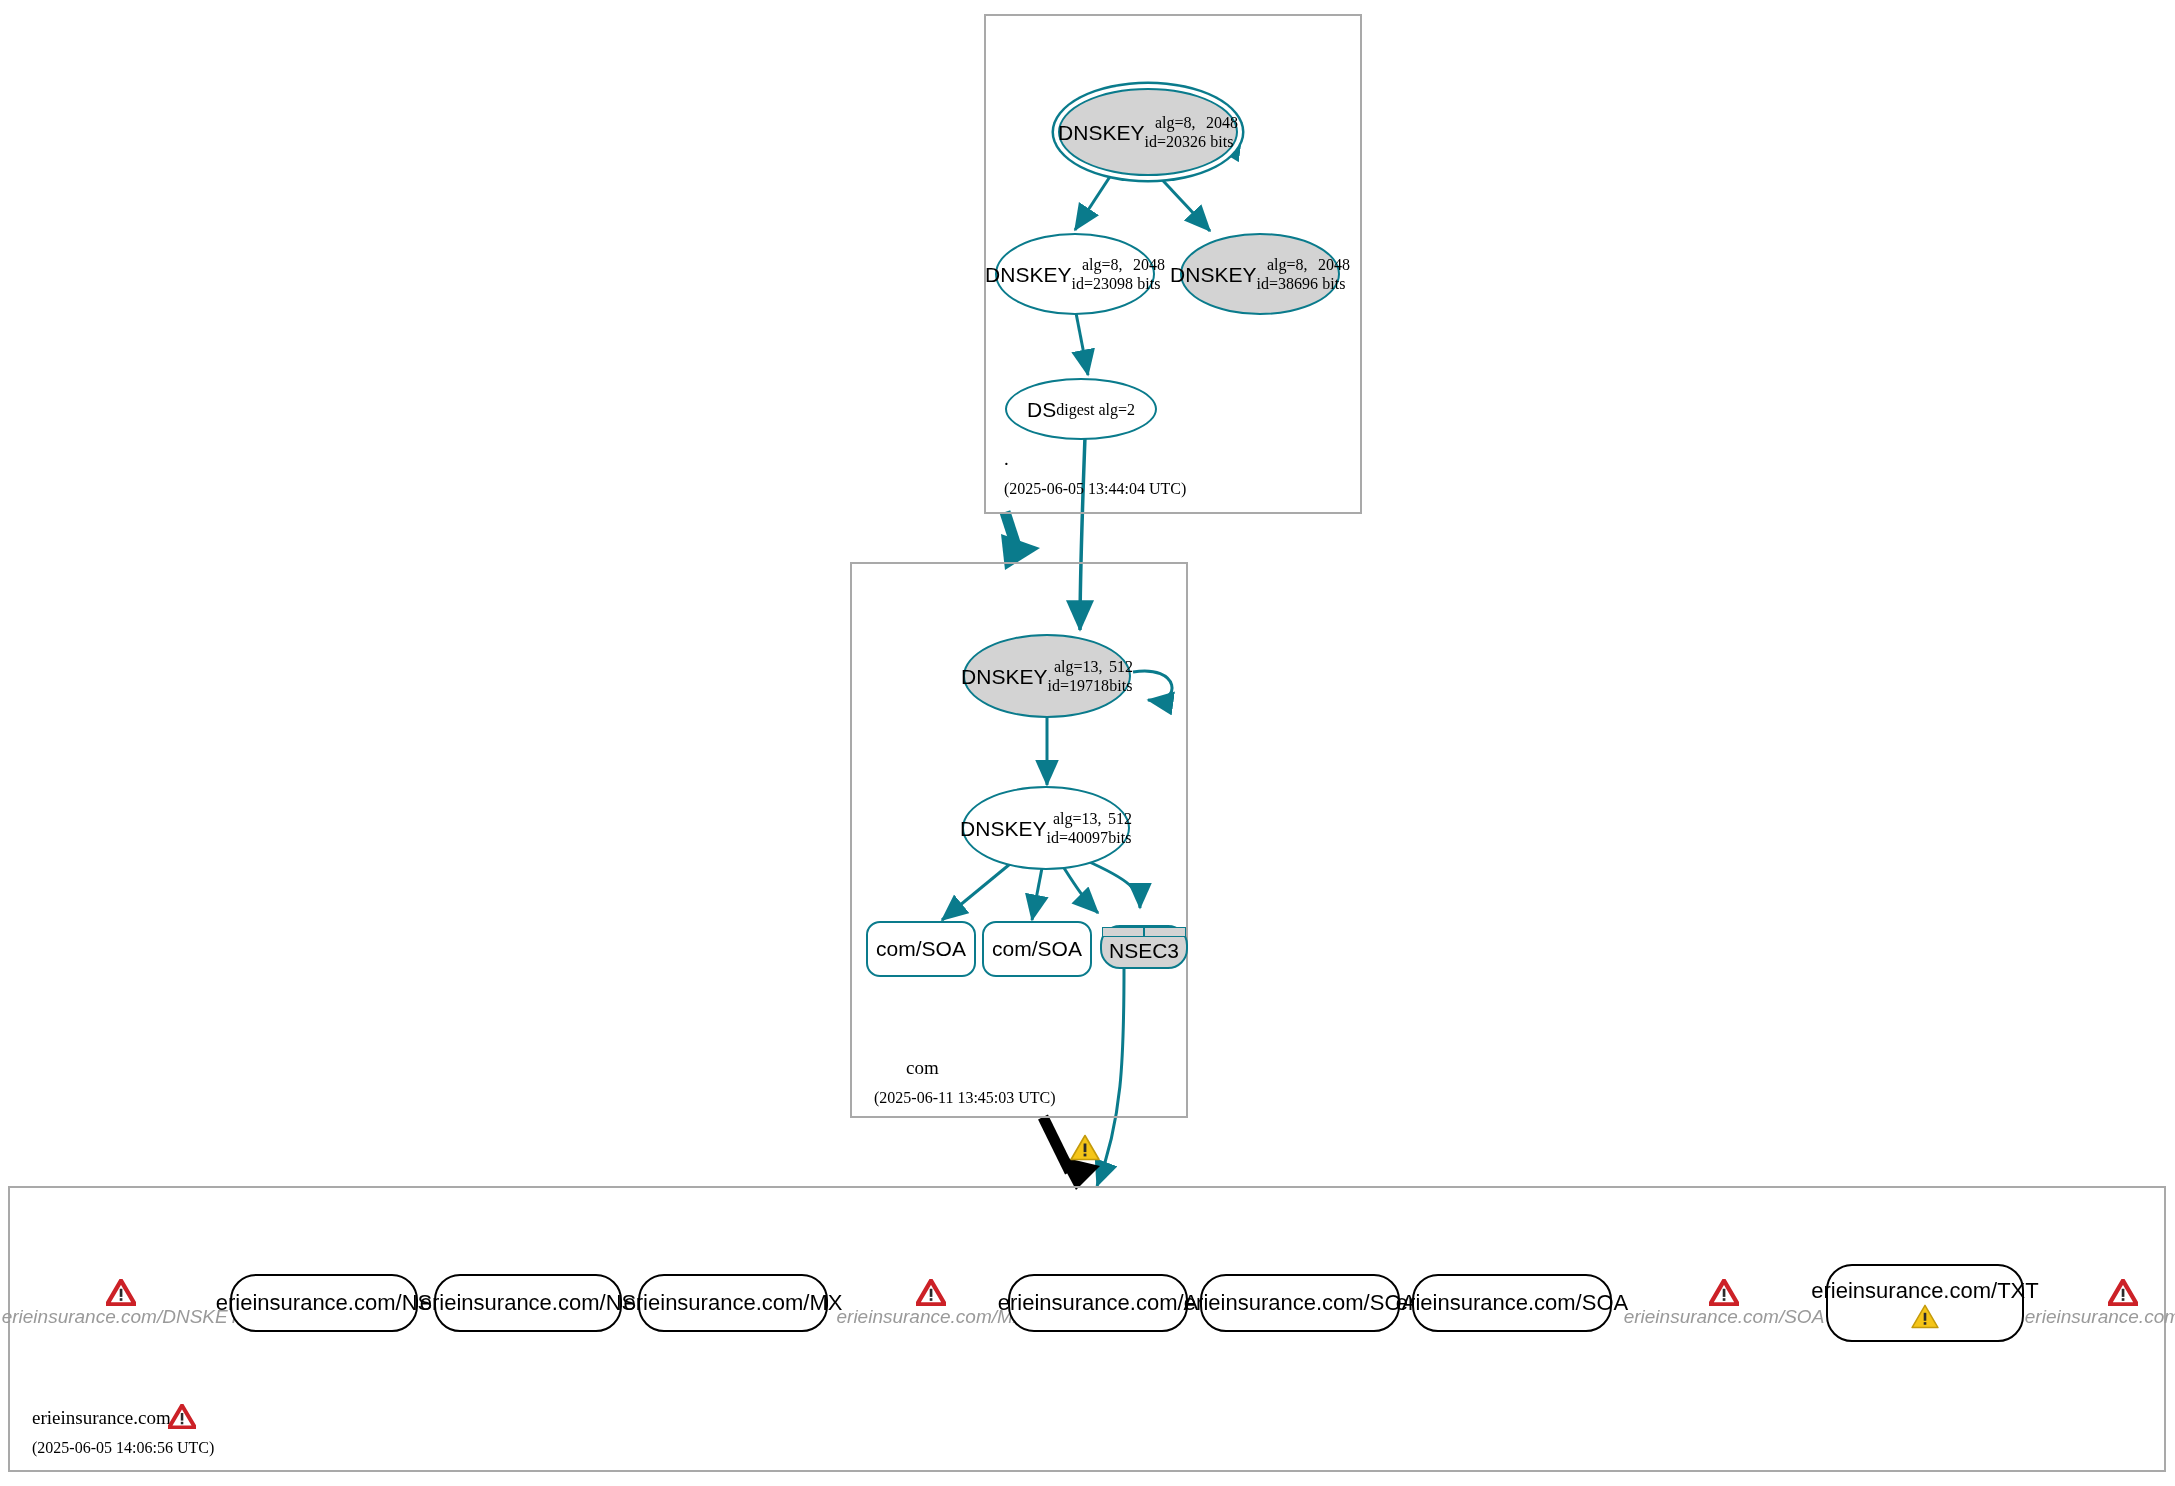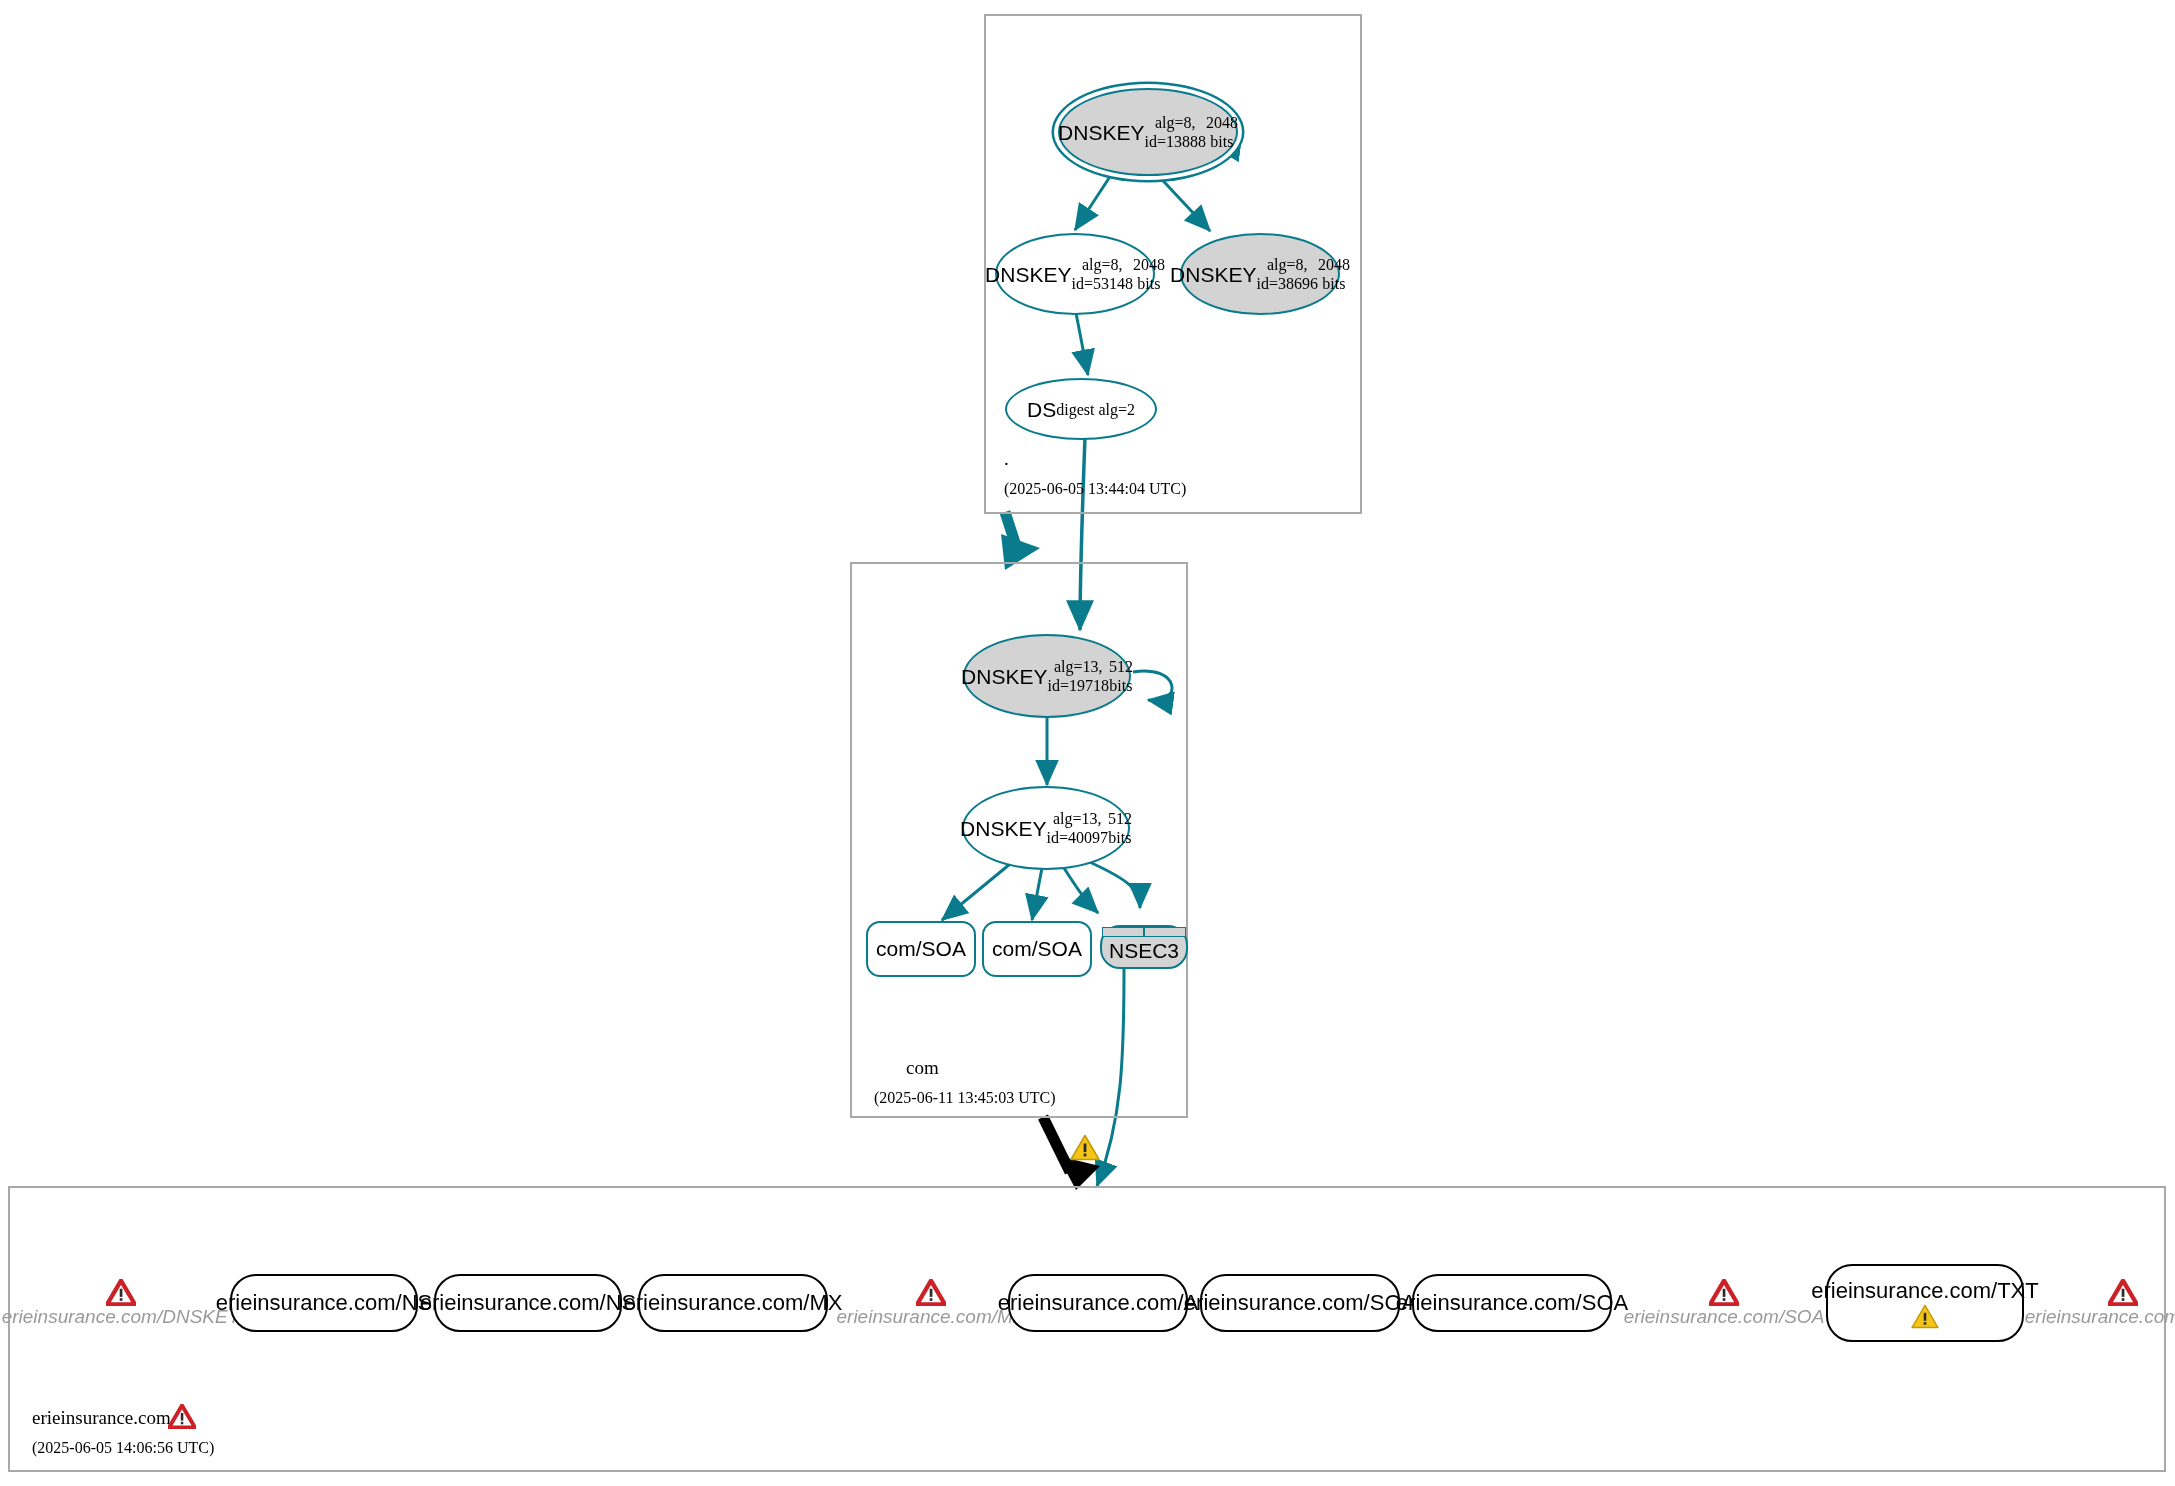--- a/index.html
+++ b/index.html
@@ -188,27 +188,27 @@
     <path d="M1043,1117 L1070,1172" fill="none" stroke="#000000" stroke-width="11"></path>
     <path d="M1076,1190 L1058,1156 L1100,1166 Z" fill="#000000"></path>
   </svg>
 
   <div class="zone-box" style="left:984px; top:14px; width:378px; height:500px;"></div>
   <div class="zone-label zone-name" style="left:1004px; top:448px;">.</div>
   <div class="zone-label zone-time" style="left:1004px; top:478px;">(2025-06-05 13:44:04 UTC)</div>
 
   <div class="node ellipse-node filled double" style="left:1058px; top:88px; width:180px; height:88px;">
     <span class="node-title">DNSKEY</span>
-    <span class="node-sub">alg=8, id=13888</span>
+    <span class="node-sub">alg=8, id=20326</span>
     <span class="node-sub">2048 bits</span>
   </div>
 
   <div class="node ellipse-node" style="left:995px; top:233px; width:160px; height:82px;">
     <span class="node-title">DNSKEY</span>
-    <span class="node-sub">alg=8, id=53148</span>
+    <span class="node-sub">alg=8, id=23098</span>
     <span class="node-sub">2048 bits</span>
   </div>
 
   <div class="node ellipse-node filled" style="left:1180px; top:233px; width:160px; height:82px;">
     <span class="node-title">DNSKEY</span>
     <span class="node-sub">alg=8, id=38696</span>
     <span class="node-sub">2048 bits</span>
   </div>
 
   <div class="node ellipse-node" style="left:1005px; top:378px; width:152px; height:62px;">

